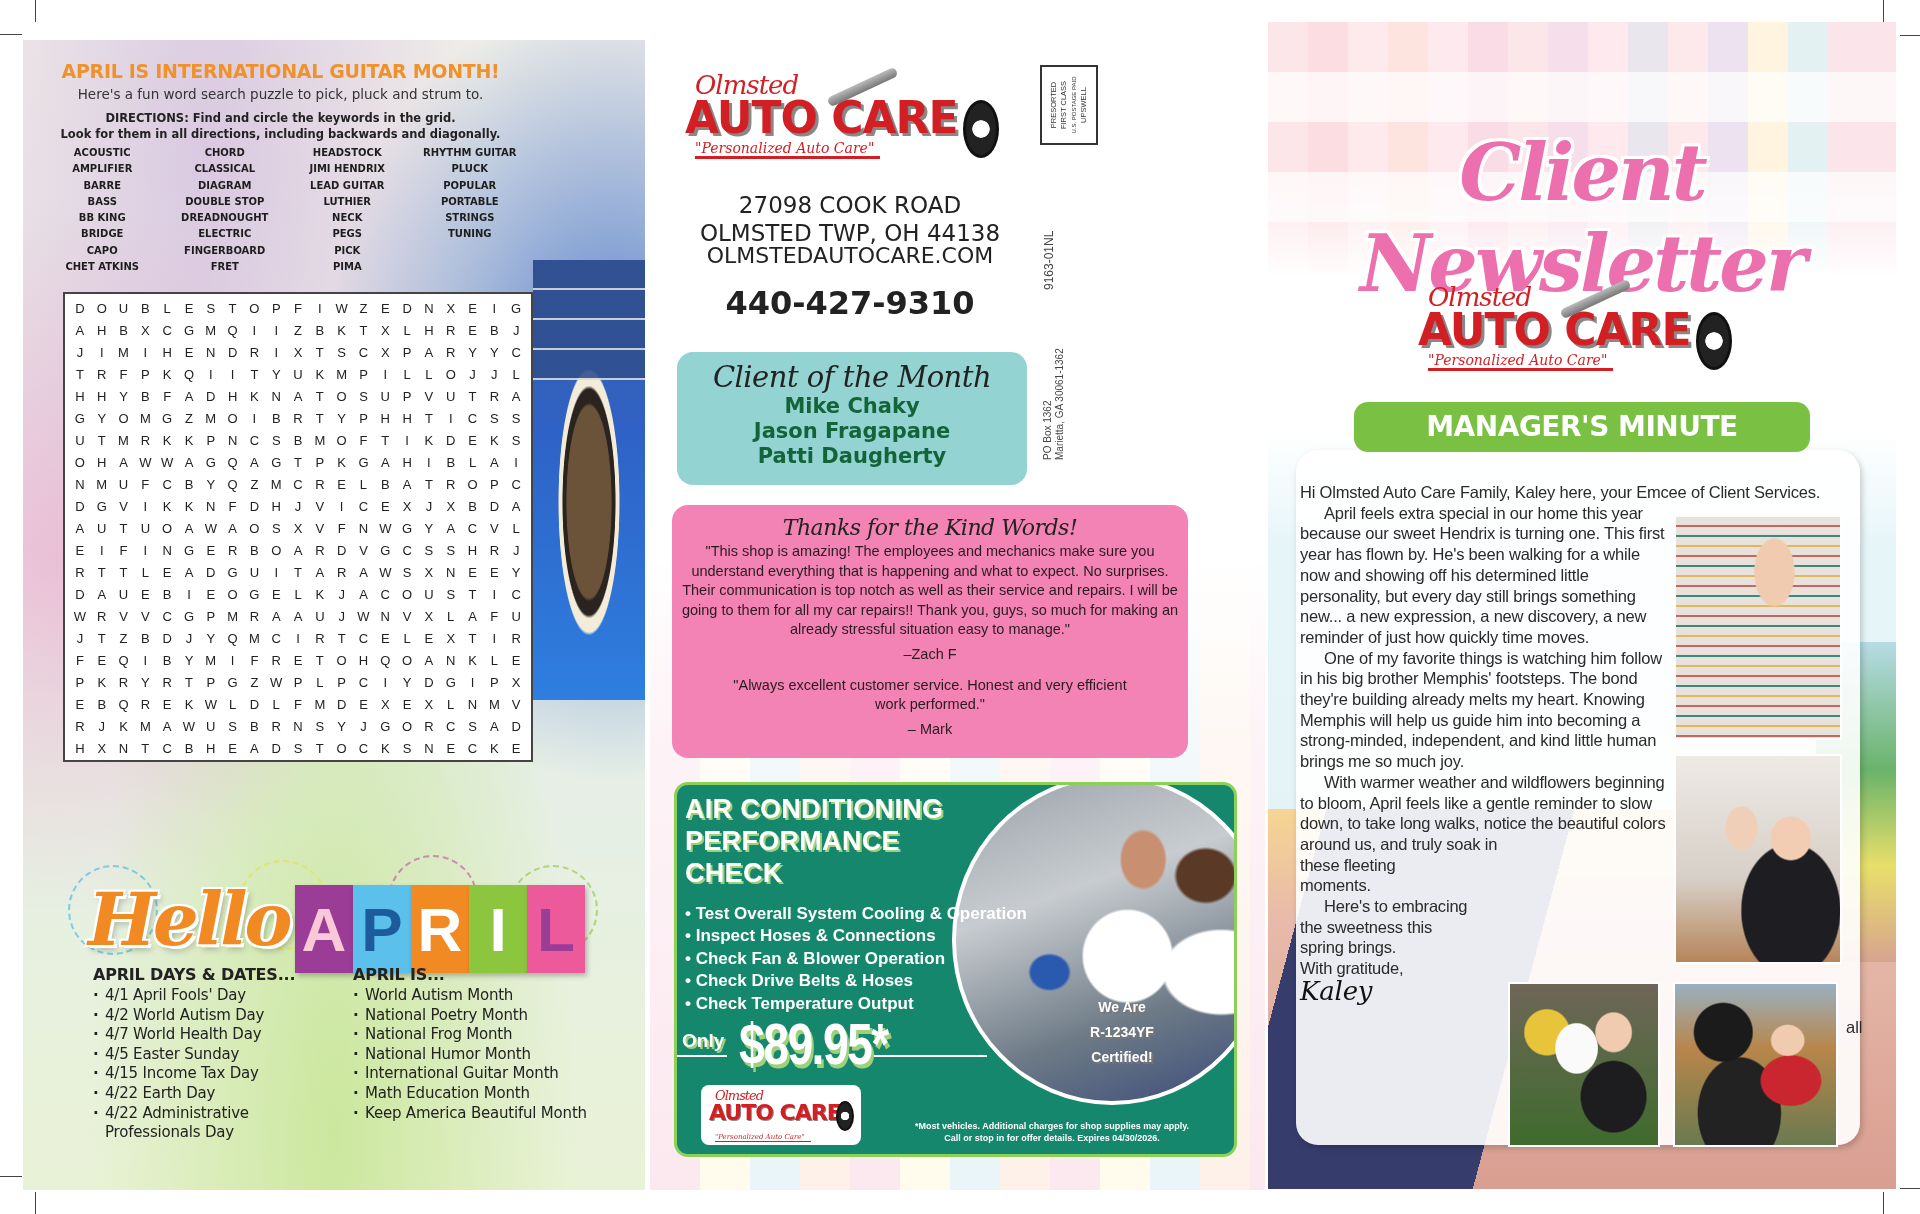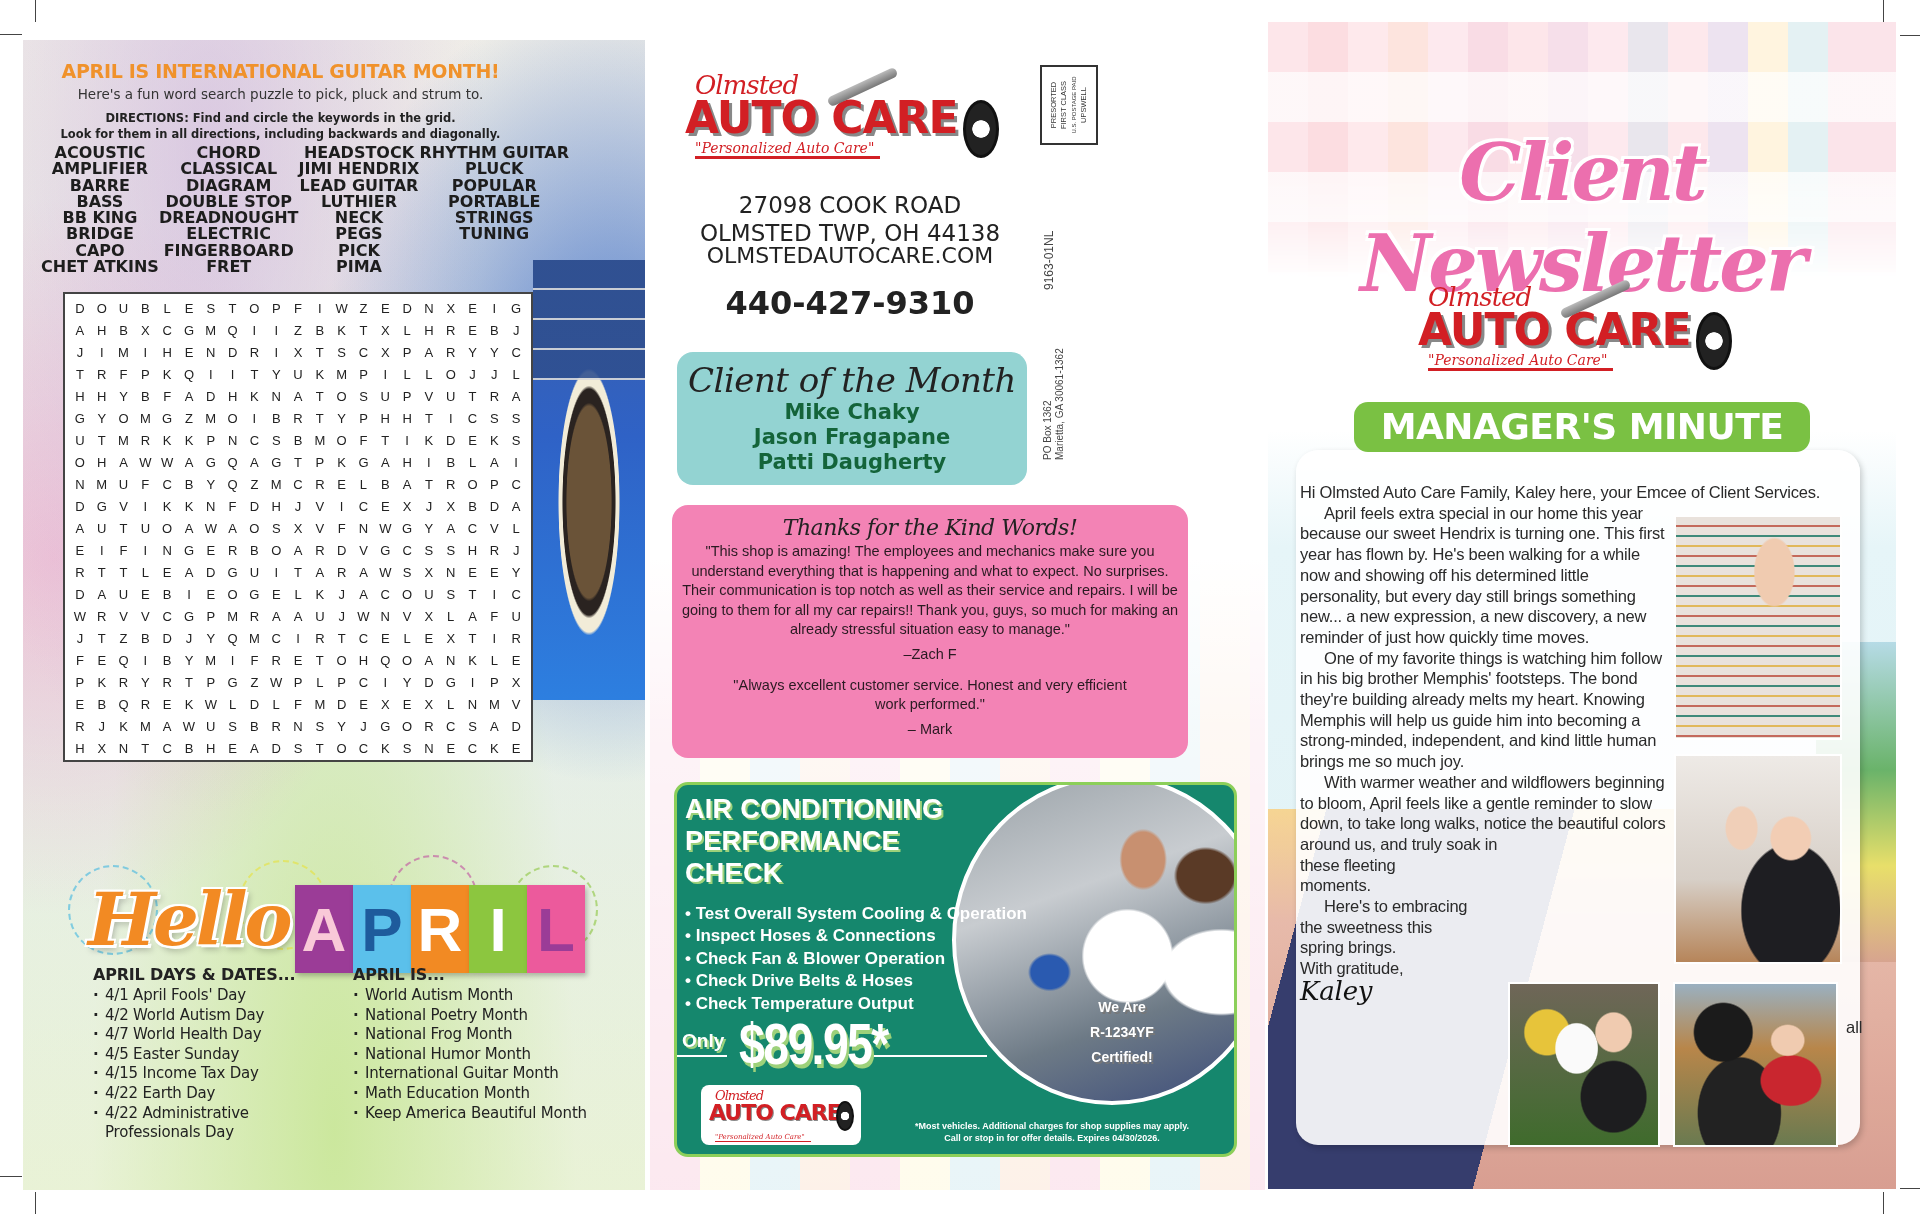--- a/index.html
+++ b/index.html
@@ -29,21 +29,21 @@
   .guitar-strip::before {
     content:""; position:absolute; left:0; right:0; top:0; height:120px;
     background: repeating-linear-gradient(180deg, #2f4f8f 0 28px, #d9d9d9 28px 30px);
     opacity:.9;
   }
   .ws-title { position: absolute; left: 0; top: 20px; width: 515px; text-align: center;
     font-family: "DejaVu Sans", sans-serif; font-weight: bold; font-size: 19px; color: #f0922b; letter-spacing: -0.3px; }
   .ws-sub { position: absolute; left: 0; top: 46px; width: 515px; text-align: center; font-size: 13.5px; color: #333; }
   .ws-dir { position: absolute; left: 0; top: 70px; width: 515px; text-align: center; font-size: 11.5px; font-weight: bold; line-height: 16px; color: #222; }
   .ws-words { position: absolute; left: 18px; top: 105px; width: 490px; display: grid;
-    grid-template-columns: 1fr 1fr 1fr 1fr; font-size: 16px; font-weight: bold; line-height: 16.3px; text-align: center; color: #1d1d1d; }
+    grid-template-columns: 1fr 1fr 1fr 1fr; font-size: 10px; font-weight: bold; line-height: 16.3px; text-align: center; color: #1d1d1d; }
   .ws-col div { white-space: nowrap; }
   .ws-grid { position: absolute; left: 40px; top: 252px; width: 470px; height: 470px;
     background: #fff; border: 2px solid #444; padding: 3px 4px; }
   .ws-row { display: flex; justify-content: space-between; height: 22px; align-items: center; }
   .ws-row span { width: 22px; text-align: center; font-size: 13px; color: #222; font-family: "Liberation Sans", sans-serif; }
 
   .hello { position: absolute; left: 45px; top: 815px; width: 540px; height: 135px; }
   .hello-text { position: absolute; left: 20px; top: 22px; font-family: "DejaVu Serif", serif; font-style: italic; font-weight: bold;
     font-size: 72px; color: #f28a23; text-shadow: 3px 3px 0 #fff, -2px -2px 0 #fff, 2px -2px 0 #fff, -2px 2px 0 #fff, 4px 5px 6px rgba(0,0,0,0.25); letter-spacing: -3px; }
   .april-tiles { position: absolute; left: 227px; top: 30px; display: flex; }
@@ -70,21 +70,21 @@
   .tire { position: absolute; border-radius: 50%; background: radial-gradient(circle, #fff 0 28%, #222 30% 100%); border: 3px solid #111; }
   .wrench { position: absolute; height: 10px; background: linear-gradient(180deg,#bbb,#777); border-radius: 5px; transform: rotate(-25deg); }
 
   .addr { position: absolute; left: 0; width: 400px; text-align: center; font-family: "DejaVu Sans", sans-serif; color: #222; }
   .postage { position: absolute; left: 390px; top: 25px; width: 58px; height: 80px; border: 2px solid #333;
     display: flex; align-items: center; justify-content: center; }
   .postage-inner { transform: rotate(-90deg); text-align: center; font-size: 7.5px; line-height: 10px; white-space: nowrap; color: #333; font-family: "Liberation Sans", sans-serif; }
   .vert-text { position: absolute; transform: rotate(-90deg); transform-origin: left top; white-space: nowrap; font-family: "Liberation Sans", sans-serif; color: #444; }
 
   .cotm { position: absolute; left: 27px; top: 312px; width: 350px; height: 133px; background: #93d3d2; border-radius: 16px; text-align: center; }
-  .cotm-title { font-family: "DejaVu Serif", serif; font-style: italic; font-size: 34px; color: #222; margin-top: 8px; letter-spacing: -0.5px; }
+  .cotm-title { font-family: "DejaVu Serif", serif; font-style: italic; font-size: 29px; color: #222; margin-top: 8px; letter-spacing: -0.5px; }
   .cotm-name { font-family: "DejaVu Sans", sans-serif; font-weight: bold; font-size: 21px; color: #14643a; line-height: 25px; }
 
   .kind { position: absolute; left: 22px; top: 465px; width: 516px; height: 253px; background: #f383b5; border-radius: 16px; text-align: center; padding: 10px 6px; }
   .kind-title { font-family: "DejaVu Serif", serif; font-style: italic; font-size: 22px; color: #222; margin-bottom: 2px; letter-spacing: -0.5px; }
   .kind-quote { font-family: "Liberation Sans", sans-serif; font-size: 14.5px; line-height: 19.5px; color: #2a1a22; }
   .kind-author { font-family: "Liberation Sans", sans-serif; font-size: 14.5px; color: #2a1a22; margin: 6px 0 14px 0; }
 
   .ac { position: absolute; left: 24px; top: 742px; width: 563px; height: 375px; background: #15876d; border: 3px solid #8ccf59; border-radius: 14px; overflow: hidden; }
   .ac-title { position: absolute; left: 8px; top: 8px; font-family: "Liberation Sans", sans-serif; font-weight: 900; font-size: 27px; line-height: 32px; color: #fff;
     text-shadow: 2px 2px 0 #9dd17a; letter-spacing: 0.3px; }
@@ -114,21 +114,21 @@
   .plaid { position: absolute; left: 0; top: 0; width: 100%; height: 260px;
     background:
       repeating-linear-gradient(180deg, rgba(255,255,255,0) 0 50px, rgba(255,255,255,0.7) 50px 100px),
       repeating-linear-gradient(90deg, #fde6ea 0 40px, #fcdde1 40px 80px, #fee9ec 80px 120px, #fde4de 120px 160px, #fde9ee 160px 200px, #f9dce5 200px 240px, #fde6ea 240px 280px, #f6dfea 280px 320px, #fde9ee 320px 360px, #e9e6ed 360px 400px, #fde8ec 400px 440px, #ede3f0 440px 480px, #fff4df 480px 520px, #e4f1f3 520px 560px, #fbe4ea 560px 628px);
     mask-image: linear-gradient(180deg, #000 60%, transparent 100%);
     -webkit-mask-image: linear-gradient(180deg, #000 60%, transparent 100%); }
   .rt-year { position: absolute; left: 0; top: 40px; width: 628px; text-align: center; font-family: "DejaVu Sans", sans-serif; font-weight: bold; font-size: 56px; color: #7ac143; letter-spacing: -1px; }
   .rt-news { position: absolute; left: 0; top: 105px; width: 628px; text-align: center; font-family: "DejaVu Serif", serif; font-style: italic; font-weight: bold; font-size: 78px; color: #ec6fae;
     text-shadow: 3px 3px 0 #fff, -3px -3px 0 #fff, 3px -3px 0 #fff, -3px 3px 0 #fff; letter-spacing: -3px; }
   .mm-pill { position: absolute; left: 86px; top: 380px; width: 456px; height: 50px; background: #7ac143; border-radius: 14px;
-    color: #fff; font-family: "DejaVu Sans", sans-serif; font-weight: bold; font-size: 36px; text-align: center; line-height: 50px; letter-spacing: -0.5px; }
+    color: #fff; font-family: "DejaVu Sans", sans-serif; font-weight: bold; font-size: 28px; text-align: center; line-height: 50px; letter-spacing: -0.5px; }
   .road { position: absolute; left: 0; bottom: 0; width: 100%; height: 380px;
     background:
       linear-gradient(105deg, transparent 0 8%, #2d3466 8% 42%, transparent 42%),
       linear-gradient(180deg, #f7d48e 0%, #e8b7a6 30%, #d89a8c 100%); opacity: .95; }
   .hills { position: absolute; right: 0; top: 620px; width: 80px; height: 320px;
     background: linear-gradient(180deg, #b6dbe6 0%, #6ab36a 40%, #e8df6a 70%, #d7a48f 100%); }
   .mm-card { position: absolute; left: 28px; top: 428px; width: 564px; height: 695px; background: rgba(255,255,255,0.9); border-radius: 22px;
     box-shadow: 2px 3px 6px rgba(0,0,0,0.2); }
   .mm-text { position: absolute; left: 32px; top: 460px; width: 540px; font-family: "Liberation Sans", sans-serif; font-size: 16.5px; line-height: 20.7px; color: #2a2a2a; letter-spacing: -0.2px; }
   .mm-text p { margin: 0; }

